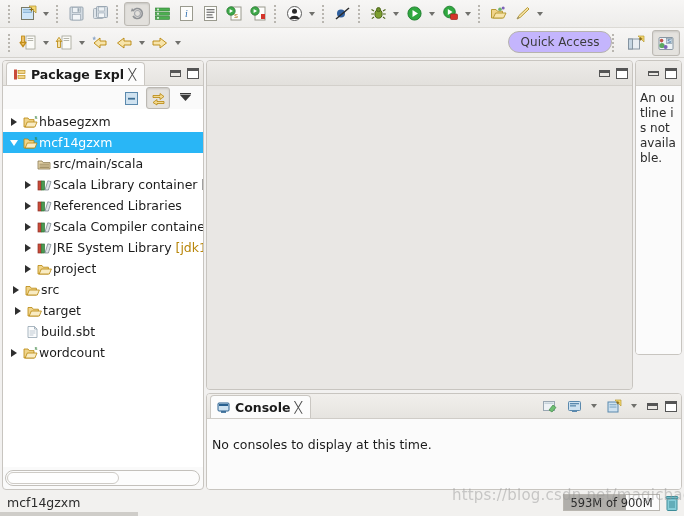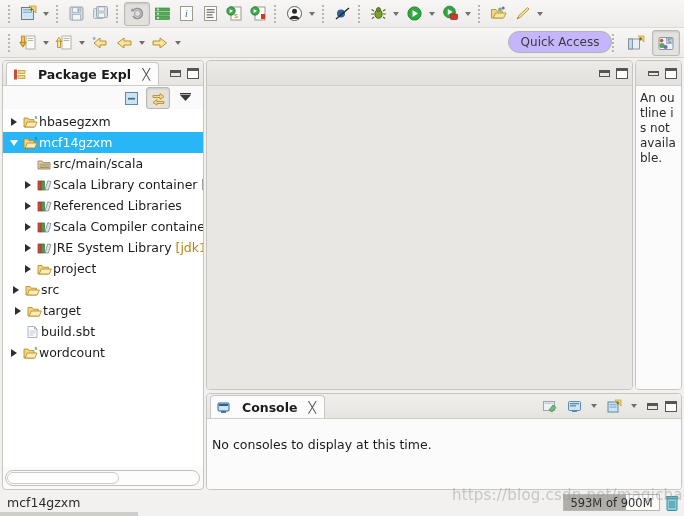--- a/index.html
+++ b/index.html
@@ -86,21 +86,21 @@
     box-sizing: border-box;
     overflow: hidden;
   }
   .panel-tabrow {
     height: 24px; position: relative;
     background: linear-gradient(#f1efec, #e6e4e0);
     border-bottom: 1px solid #cfccc7;
   }
   .view-tab {
     position: absolute; left: 3px; top: 1px; height: 23px;
-    display: flex; align-items: center; gap: 12px;
+    display: flex; align-items: center; gap: 5px;
     padding: 0 8px 0 6px;
     background: #fcfcfc;
     border: 1px solid #cac7c2;
     border-bottom: none;
     border-radius: 4px 4px 0 0;
     box-sizing: border-box;
   }
   .view-tab .tab-title {
     font-weight: bold; font-size: 12.5px; color: #1b1b1b;
     white-space: nowrap;
@@ -177,21 +177,21 @@
   #editor-tabrow {
     height: 24px; background: linear-gradient(#edebe8, #e2e0dc);
     border-bottom: 1px solid #d3d0cb; position: relative;
   }
   #editor-body {
     position: absolute; left: 0; right: 0; top: 25px; bottom: 0;
     background: #e9e7e4;
   }
 
   
-  #outline { left: 635px; top: 60px; width: 47px; height: 330px; background: #fafafa; }
+  #outline { left: 635px; top: 60px; width: 47px; height: 295px; background: #fafafa; }
   #outline-tabrow { height: 24px; position: relative; background: linear-gradient(#edebe8, #e2e0dc); border-bottom: 1px solid #d3d0cb; }
   #outline-body {
     position: absolute; left: 0; right: 0; top: 25px; bottom: 0;
     background: #fbfbfb; padding: 5px 4px; box-sizing: border-box;
     font-size: 12px; color: #2b2b2b; line-height: 15px;
     word-break: break-all;
   }
 
   
   #console { left: 206px; top: 393px; width: 476px; height: 97px; background: #fbfbfb; }

